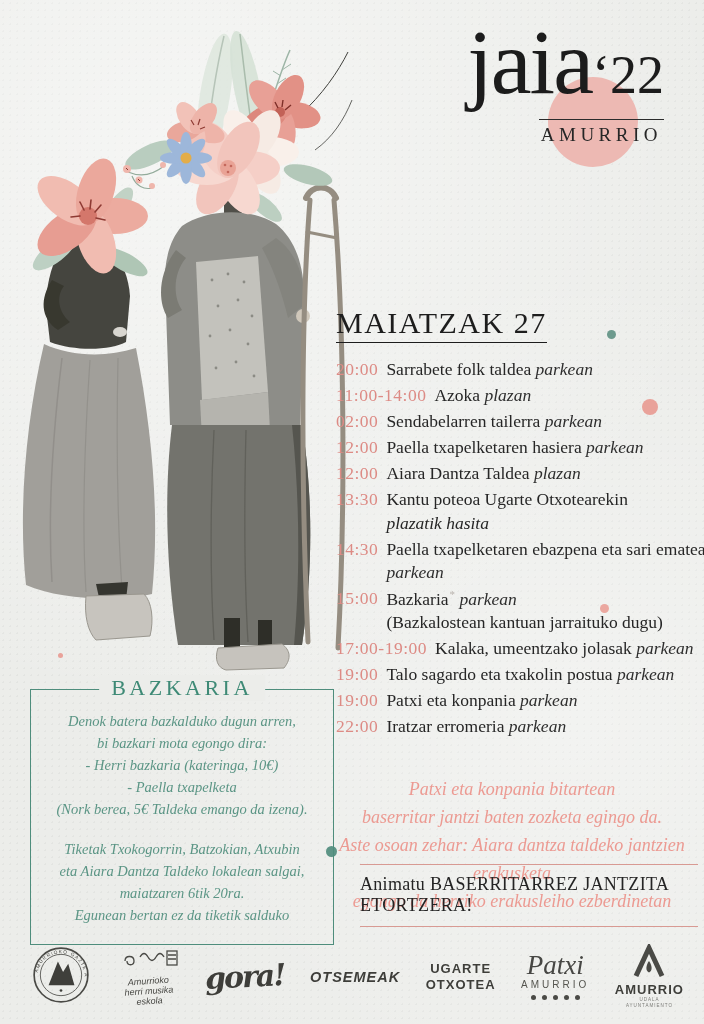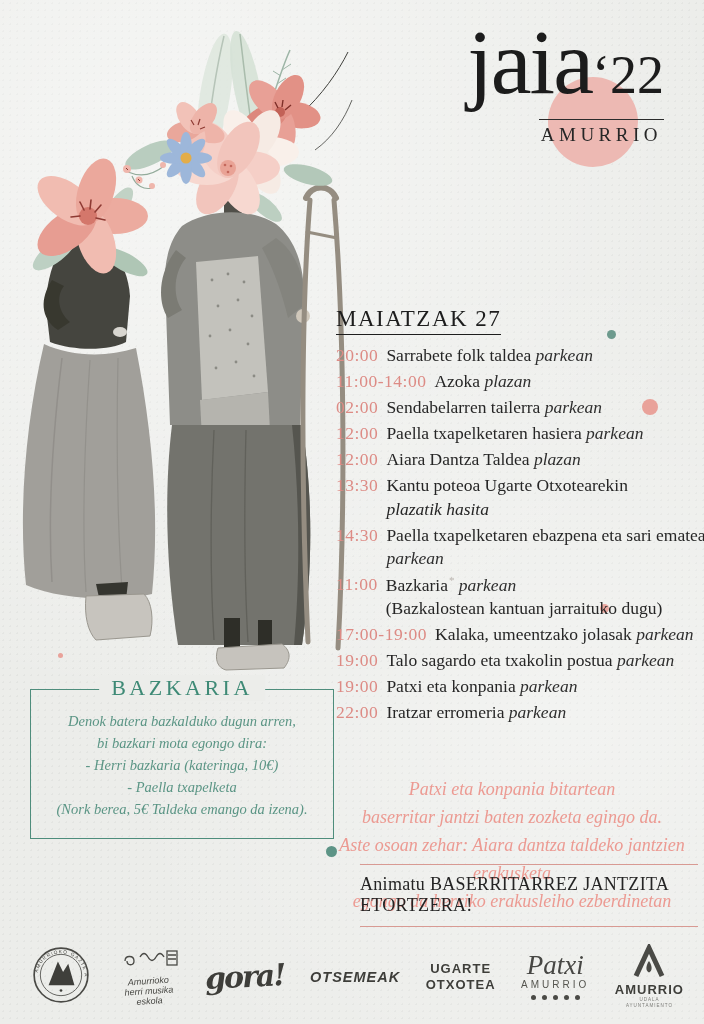--- a/index.html
+++ b/index.html
@@ -18,22 +18,22 @@
     background:#edb9b3;z-index:1;}
   .title-wrap{position:absolute;top:26px;right:40px;z-index:2;text-align:right;line-height:.88;}
   .title-l1{font-size:92px;letter-spacing:-2px;color:#1c1c1c;}
   .title-l2{font-size:92px;letter-spacing:-2px;color:#1c1c1c;margin-top:-4px;}
   .title-year{font-size:54px;letter-spacing:0;}
   .amurrio{margin-left:auto;margin-top:16px;width:fit-content;border-top:1.5px solid #2b2b2b;
     padding:7px 2px 0;font-size:19px;letter-spacing:4.5px;color:#262626;}
 
   
   .schedule{position:absolute;left:336px;top:306px;width:372px;z-index:2;}
-  .day-heading{width:fit-content;font-size:23px;letter-spacing:1.5px;color:#1d1d1d;
-    border-bottom:1.5px solid #1d1d1d;padding-bottom:2px;margin-bottom:9px;}
+  .day-heading{width:fit-content;font-size:30px;letter-spacing:1.5px;color:#1d1d1d;
+    border-bottom:1.5px solid #1d1d1d;padding-bottom:2px;margin-bottom:15px;}
   .day-heading:not(:first-child){margin-top:15px;}
   .ev-row{display:flex;gap:8px;font-size:17.5px;line-height:1.32;margin-bottom:3px;color:#262626;}
   .ev-time{color:#dd8b85;white-space:nowrap;letter-spacing:.5px;}
   .ev-content{flex:1;}
   .ev-place{font-style:italic;color:#2e2e2e;}
   .ev-ast{font-size:11px;color:#b9b3ae;margin-left:1px;}
   .ev-note{display:block;}
   .ev-note.italic{font-style:italic;}
 
   
@@ -277,21 +277,21 @@
       </div>
       <div class="ev-row">
         <span class="ev-time">13:30</span>
         <div class="ev-content"><span class="ev-title">Kantu poteoa Ugarte Otxotearekin</span><div class="ev-note italic">plazatik hasita</div></div>
       </div>
       <div class="ev-row">
         <span class="ev-time">14:30</span>
         <div class="ev-content"><span class="ev-title">Paella txapelketaren ebazpena eta sari ematea</span><span class="ev-place"> parkean</span></div>
       </div>
       <div class="ev-row">
-        <span class="ev-time">11:00</span>
+        <span class="ev-time">15:00</span>
         <div class="ev-content"><span class="ev-title">Bazkaria</span><sup class="ev-ast">*</sup><span class="ev-place"> parkean</span><div class="ev-note">(Bazkalostean kantuan jarraituko dugu)</div></div>
       </div>
       <div class="ev-row">
         <span class="ev-time">17:00-19:00</span>
         <div class="ev-content"><span class="ev-title">Kalaka, umeentzako jolasak</span><span class="ev-place"> parkean</span></div>
       </div>
       <div class="ev-row">
         <span class="ev-time">19:00</span>
         <div class="ev-content"><span class="ev-title">Talo sagardo eta txakolin postua</span><span class="ev-place"> parkean</span></div>
       </div>
@@ -312,20 +312,24 @@
 
   <div class="banner">Animatu BASERRITARREZ JANTZITA ETORTZERA!</div>
 
   <div class="bazkaria-box">
     <div class="bazkaria-legend">BAZKARIA</div>
     <div class="bazkaria-p">Denok batera bazkalduko dugun arren,
 bi bazkari mota egongo dira:
 - Herri bazkaria (kateringa, 10€)
 - Paella txapelketa
 (Nork berea, 5€ Taldeka emango da izena).</div>
+    <div class="bazkaria-p">Tiketak Txokogorrin, Batzokian, Atxubin
+eta Aiara Dantza Taldeko lokalean salgai,
+maiatzaren 6tik 20ra.
+Egunean bertan ez da tiketik salduko</div>
   </div>
 
   <div class="sponsor-bar">
 
 
     <div class="sp">
       <svg width="62" height="62" viewBox="0 0 60 60">
         <defs>
             <path id="arcTop" d="M7,32 A23,23 0 1 1 53,32"></path>
           </defs>

